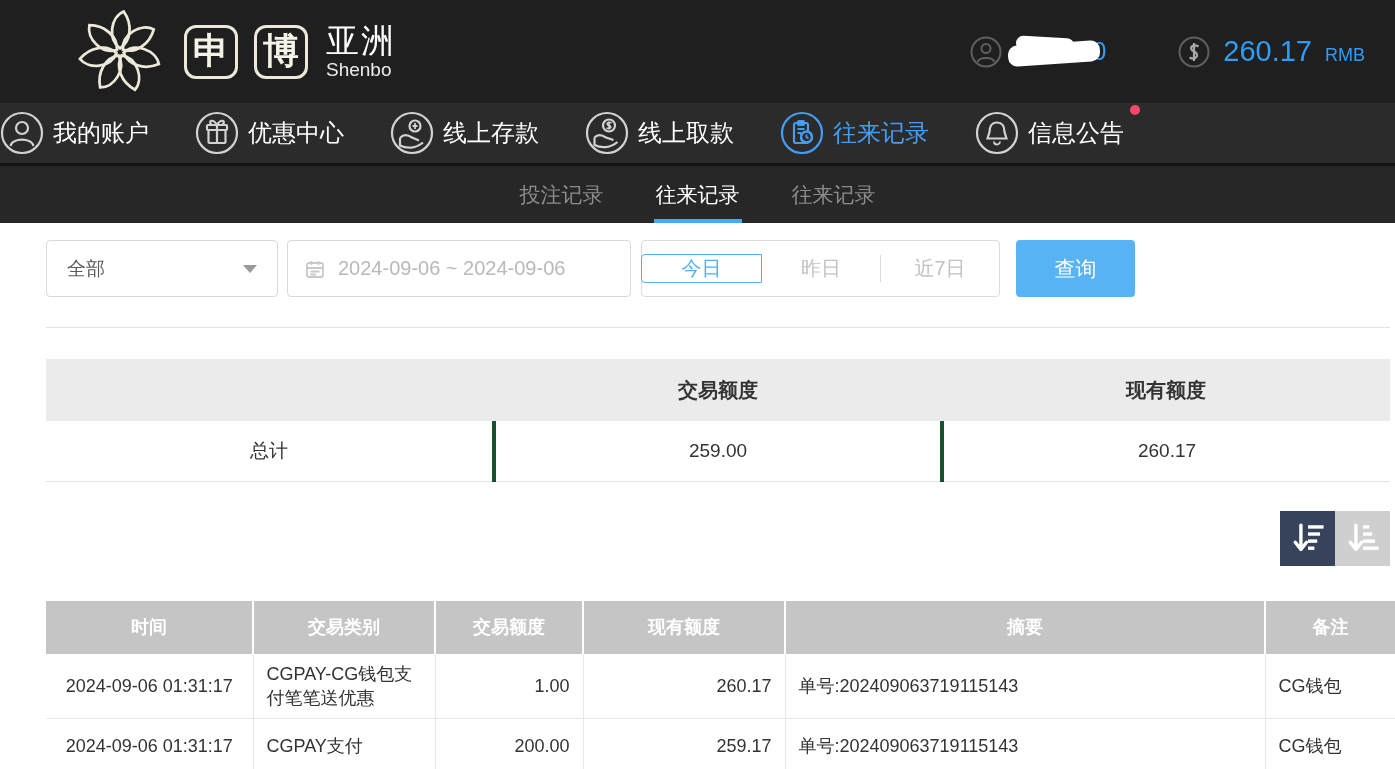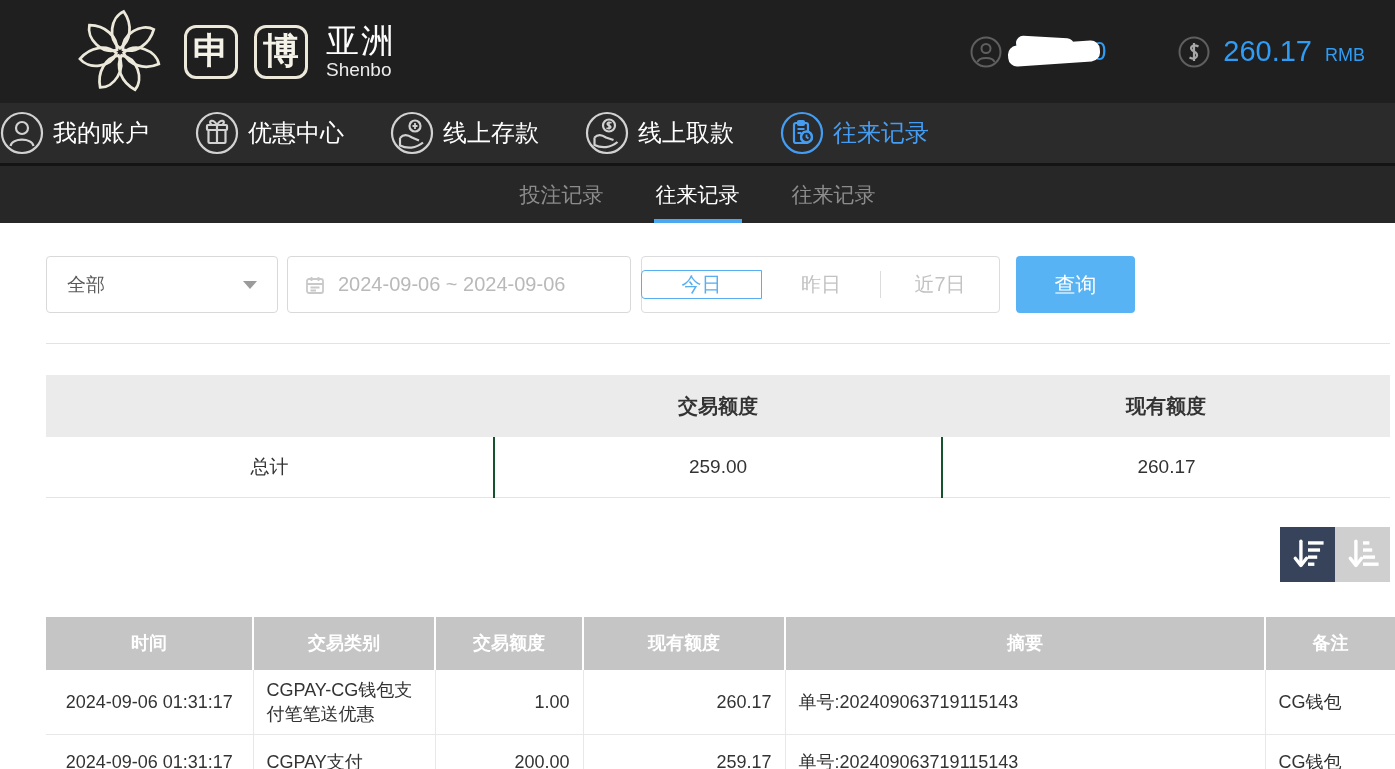--- a/index.html
+++ b/index.html
@@ -32,37 +32,37 @@
   .nav-dot { position:absolute; top:-6px; right:-8px; width:10px; height:10px; border-radius:50%; background:#f8476d; }
 
   
   .subnav { height:57px; background:#272727; display:flex; align-items:stretch; justify-content:center; gap:48px; }
   .tab { position:relative; display:flex; align-items:center; color:#8c8c8c; font-size:21px; cursor:pointer; padding:12px 2px; }
   .tab.active { color:#fff; }
   .tab.active::after { content:""; position:absolute; left:0; right:0; bottom:0; height:4px; background:#4aa7f0; }
 
   
   .content { padding:17px 0 0 46px; }
-  .filter-row { display:flex; align-items:stretch; height:57px;margin-top:16px; }
+  .filter-row { display:flex; align-items:stretch; height:57px; }
   .select-box { width:232px; border:1px solid #d9d9d9; border-radius:4px; display:flex; align-items:center; justify-content:space-between; padding:0 20px; font-size:19px; color:#5a5a5a; cursor:pointer; }
   .caret { width:0; height:0; border-left:7px solid transparent; border-right:7px solid transparent; border-top:8px solid #9b9b9b; }
   .date-box { width:344px; margin-left:9px; border:1px solid #d9d9d9; border-radius:4px; display:flex; align-items:center; gap:12px; padding:0 16px; font-size:20px; color:#b9b9b9; cursor:pointer; }
   .quick-group { display:flex; margin-left:10px; border:1px solid #dcdcdc; border-radius:4px;align-items:center; }
   .quick-btn { width:119px; display:flex; align-items:center; justify-content:center; font-size:20px; color:#c2c2c2; background:#fff; border:none; border-left:1px solid #dcdcdc; cursor:pointer; }
   .quick-btn:first-child { border-left:none; }
   .quick-btn.active { position:relative; z-index:1; margin:-1px -1px -1px -1px; width:121px; border:1px solid #57aff2; border-radius:4px 0 0 4px; color:#57aff2; }
   .search-btn { width:119px; margin-left:16px; background:#58b3f5; color:#fff; font-size:21px; border:none; border-radius:4px; cursor:pointer; }
 
   .divider { margin-top:30px; width:1344px; height:1px; background:#e3e3e3; }
 
   
   .summary { margin-top:31px; width:1344px; border-collapse:collapse; table-layout:fixed; }
   .summary thead td { height:62px; background:#ebebeb; text-align:center; font-size:20px; font-weight:bold; color:#333; }
   .summary tbody td { height:60px; background:#fff; text-align:center; font-size:19px; color:#333; border-bottom:1px solid #e4e4e4; }
-  .summary tbody td + td { border-left:2px solid #14532d; }
+  .summary tbody td + td { border-left:4px solid #14532d; }
 
   
   .sort-row { margin-top:29px; width:1344px; display:flex; justify-content:flex-end; }
   .sort-btn { width:55px; height:55px; border:none; display:flex; align-items:center; justify-content:center; cursor:pointer; }
   .sort-desc { background:#36435a; }
   .sort-asc { background:#cfcfcf; }
 
   
   .records { margin-top:35px; width:1349px; border-collapse:collapse; table-layout:fixed; font-size:18px; color:#333; }
   .records thead td { height:53px; background:#c5c5c5; color:#fff; font-weight:bold; text-align:center; border-right:2px solid #fff; }
@@ -180,20 +180,29 @@
       <svg width="44" height="44" viewBox="0 0 44 44" fill="none" stroke="#459df3" stroke-width="2.2">
         <circle cx="22" cy="22" r="20"></circle>
         <rect x="14" y="12" width="14" height="20" rx="2"></rect>
         <rect x="18" y="10" width="6" height="4" rx="1"></rect>
         <path d="M17.5,18 L24.5,18 M17.5,22 L21,22" stroke-width="1.8"></path>
         <circle cx="26.5" cy="26" r="5.5" fill="#2b2b2b"></circle>
         <circle cx="26.5" cy="26" r="5.5"></circle>
         <path d="M26.5,23.5 L26.5,26 L28.5,27.5" stroke-width="1.8"></path>
       </svg>
       <span>往来记录</span>
+    </div>
+    <div class="nav-item">
+      <svg width="44" height="44" viewBox="0 0 44 44" fill="none" stroke="#d2d2d2" stroke-width="2.2">
+        <circle cx="22" cy="22" r="20"></circle>
+        <path d="M22,11.5 C16.5,11.5 14.5,16 14.5,21 L12.5,27.5 L31.5,27.5 L29.5,21 C29.5,16 27.5,11.5 22,11.5 Z"></path>
+        <path d="M19,30.5 A3,3 0 0 0 25,30.5" stroke-width="1.8"></path>
+      </svg>
+      <span>信息公告</span>
+      <span class="nav-dot"></span>
     </div>
   </nav>
 
   <div class="subnav">
     <div class="tab">投注记录</div>
     <div class="tab active">往来记录</div>
     <div class="tab">往来记录</div>
   </div>
 
   <main class="content">

